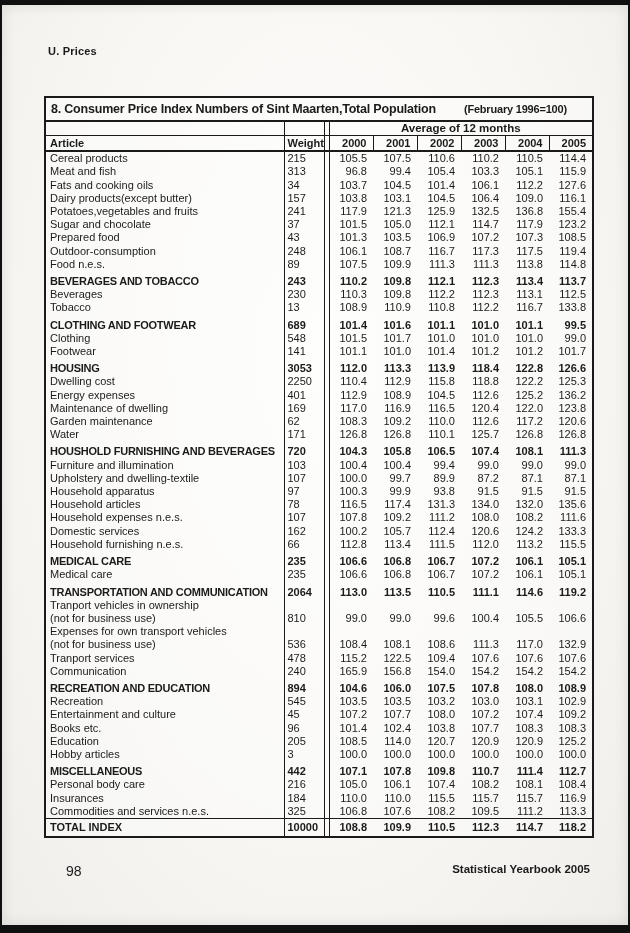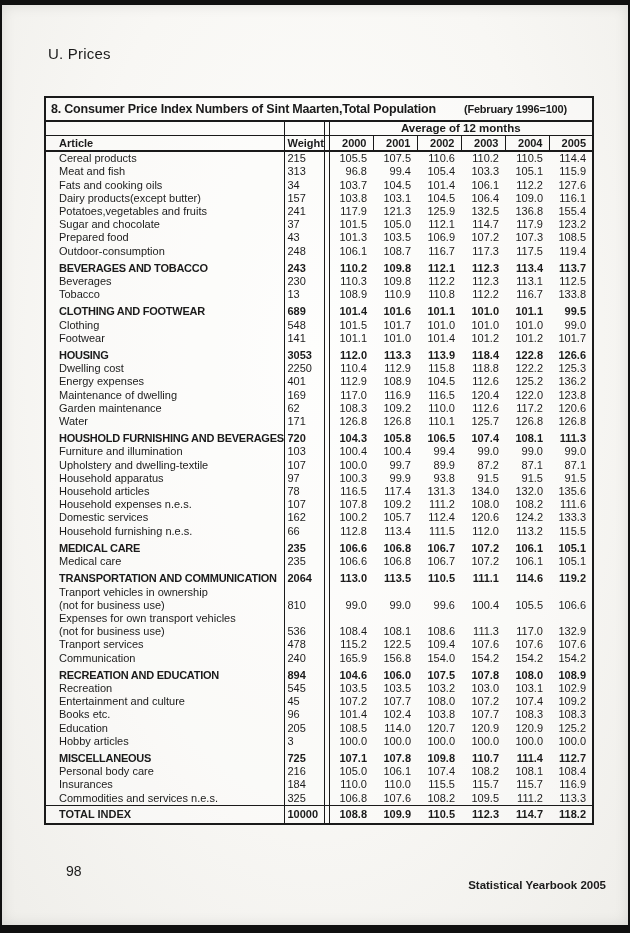--- a/index.html
+++ b/index.html
@@ -12,21 +12,21 @@
   }
   .page{
     position:absolute;
     left:2px;right:2px;top:5px;bottom:8px;
     background:radial-gradient(ellipse at 50% 38%, #fdfdfb 0%, #f8f7f4 55%, #efeeea 100%);
     box-shadow:inset 0 0 14px rgba(0,0,0,0.10);
     color:#1b1b1b;
   }
   .kicker{
     position:absolute;left:46px;top:40px;
-    font-size:15px;font-weight:normal;letter-spacing:0.2px;text-align:right;
+    font-size:11px;font-weight:bold;letter-spacing:0.2px;text-align:right;
   }
   table.cpi{
     position:absolute;left:42px;top:91px;
     width:548px;
     border-collapse:collapse;
     border:2px solid #1a1a1a;
     table-layout:fixed;
     background:rgba(255,255,255,0.35);
   }
   col.c-article{width:239px;}
@@ -55,35 +55,35 @@
   tr.avg-row td.avg{
     text-align:center;font-weight:bold;font-size:11.5px;
   }
   
   tr.cols-row td{
     border-bottom:2px solid #1a1a1a;
     font-weight:bold;height:14px;
   }
   tr.cols-row td.c-val + td.c-val{border-left:1px solid #1a1a1a;}
   
-  td.c-article{padding-left:13px;border-right:1px solid #1a1a1a;}
+  td.c-article{padding-left:4px;border-right:1px solid #1a1a1a;}
   td.c-weight{padding-left:3px;border-right:1.5px solid #1a1a1a;}
   td.c-gap{border-right:1.5px solid #1a1a1a;}
   td.c-val{text-align:right;padding-right:6px;}
   
   tr.section td{font-weight:bold;padding-top:4px;}
   tr.section td.c-article{letter-spacing:-0.25px;}
   tr.total td{font-weight:bold;border-top:1.5px solid #1a1a1a;padding-top:2px;padding-bottom:2px;margin-top:34px;}
   .footer-left{
     position:absolute;left:64px;top:858px;
     font-size:14px;font-weight:normal;
   }
   .footer-right{
-    position:absolute;right:22px;top:858px;
-    font-size:11.5px;font-weight:bold;margin-top:16px;
+    position:absolute;right:38px;top:858px;
+    font-size:11.5px;font-weight:bold;
   }
 </style>
 </head>
 <body>
 
 <div class="page">
 
   <div class="kicker">U. Prices</div>
 
   <table class="cpi">
@@ -202,20 +202,31 @@
           <td class="c-article">Outdoor-consumption</td>
           <td class="c-weight">248</td>
           <td class="c-gap"></td>
           <td class="c-val">106.1</td>
           <td class="c-val">108.7</td>
           <td class="c-val">116.7</td>
           <td class="c-val">117.3</td>
           <td class="c-val">117.5</td>
           <td class="c-val">119.4</td>
         </tr>
+        <tr class="item">
+          <td class="c-article">Food n.e.s.</td>
+          <td class="c-weight">89</td>
+          <td class="c-gap"></td>
+          <td class="c-val">107.5</td>
+          <td class="c-val">109.9</td>
+          <td class="c-val">111.3</td>
+          <td class="c-val">111.3</td>
+          <td class="c-val">113.8</td>
+          <td class="c-val">114.8</td>
+        </tr>
         <tr class="section">
           <td class="c-article">BEVERAGES AND TOBACCO</td>
           <td class="c-weight">243</td>
           <td class="c-gap"></td>
           <td class="c-val">110.2</td>
           <td class="c-val">109.8</td>
           <td class="c-val">112.1</td>
           <td class="c-val">112.3</td>
           <td class="c-val">113.4</td>
           <td class="c-val">113.7</td>
@@ -589,21 +600,21 @@
           <td class="c-gap"></td>
           <td class="c-val">100.0</td>
           <td class="c-val">100.0</td>
           <td class="c-val">100.0</td>
           <td class="c-val">100.0</td>
           <td class="c-val">100.0</td>
           <td class="c-val">100.0</td>
         </tr>
         <tr class="section">
           <td class="c-article">MISCELLANEOUS</td>
-          <td class="c-weight">725</td>
+          <td class="c-weight">442</td>
           <td class="c-gap"></td>
           <td class="c-val">107.1</td>
           <td class="c-val">107.8</td>
           <td class="c-val">109.8</td>
           <td class="c-val">110.7</td>
           <td class="c-val">111.4</td>
           <td class="c-val">112.7</td>
         </tr>
         <tr class="item">
           <td class="c-article">Personal body care</td>

